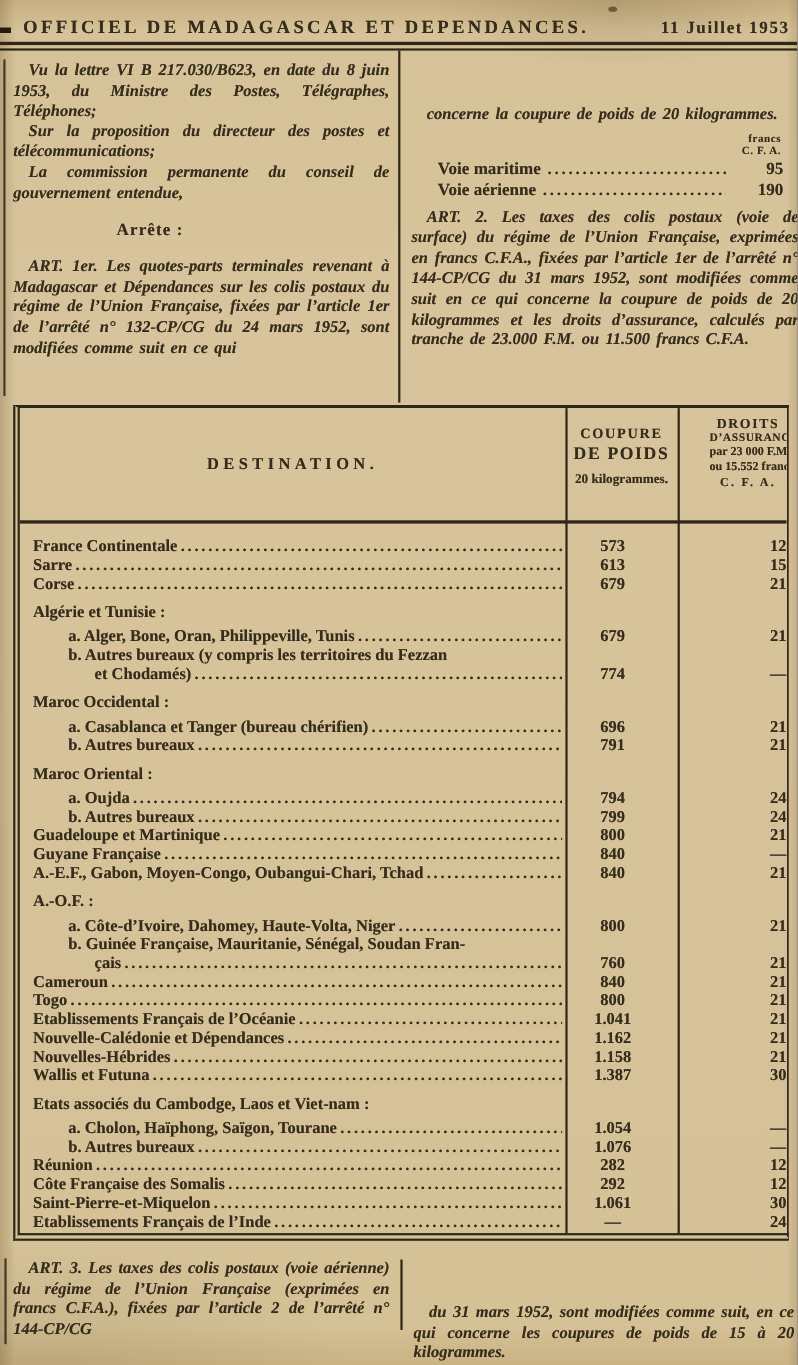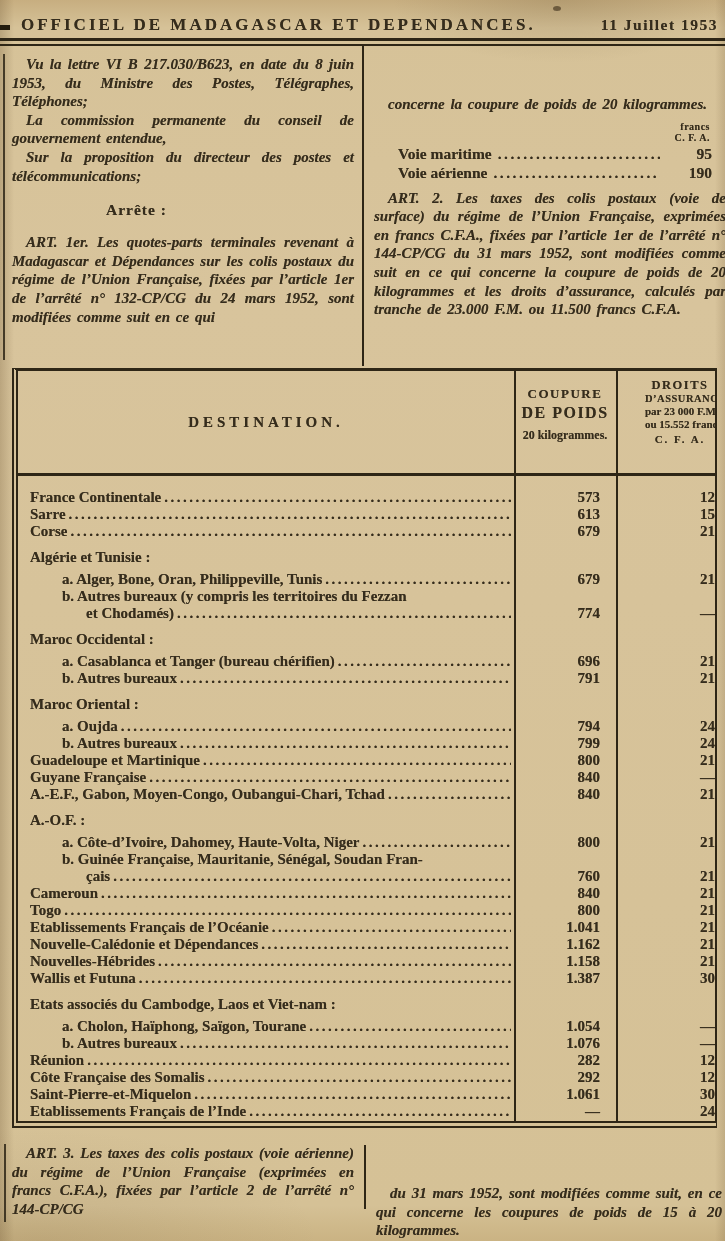--- a/index.html
+++ b/index.html
@@ -64,21 +64,21 @@
   .trow{display:flex;align-items:flex-end;font-size:15px;line-height:17px;}
   .trow.gap{margin-top:9px;}
   .trow.group{margin-bottom:5px;}
   .c1{width:496px;box-sizing:border-box;padding-left:12px;padding-right:3px;}
   .c1.sub{padding-left:44px;}
   .leadline{display:flex;align-items:baseline;}
   .lbl{white-space:nowrap;}
   .dots{flex:1;overflow:hidden;white-space:nowrap;margin-left:3px;}
   .dots::after{content:"........................................................................................................................";letter-spacing:2.5px;}
   .line2{padding-left:24px;}
-  .c2{width:86px;text-align:right;}
+  .c2{width:86px;text-align:center;}
   .c3{flex:1;text-align:right;}
 
   
   .lower{position:absolute;top:1142px;left:0;width:725px;height:99px;}
   .lower .vdiv{position:absolute;left:364px;top:3px;height:64px;width:2px;background:#2e2616;}
   .lower .edge-line{position:absolute;left:4px;top:2px;height:78px;width:2px;background:rgba(46,38,22,.85);}
   .lower .colL{top:2px;}
   .lower .colR{top:2px;left:376px;width:346px;}
 </style>
 </head>
@@ -93,22 +93,22 @@
     <span class="date">11 Juillet 1953</span>
   </div>
   <div class="top-rule"></div>
 
   <div class="upper">
     <div class="edge-line"></div>
     <div class="vdiv"></div>
 
     <div class="colL">
       <p class="para">Vu la lettre VI B 217.030/B623, en date du 8 juin 1953, du Ministre des Postes, Télégraphes, Téléphones;</p>
+      <p class="para">Sur la proposition du directeur des postes et télécommunications;</p>
       <p class="para">La commission permanente du conseil de gouvernement entendue,</p>
-      <p class="para">Sur la proposition du directeur des postes et télécommunications;</p>
       <div class="arrete">Arrête :</div>
       <p class="para">ART. 1er. Les quotes-parts terminales revenant à Madagascar et Dépendances sur les colis postaux du régime de l’Union Française, fixées par l’article 1er de l’arrêté n° 132-CP/CG du 24 mars 1952, sont modifiées comme suit en ce qui</p>
     </div>
 
     <div class="colR">
       <p class="para">concerne la coupure de poids de 20 kilogrammes.</p>
       <div class="francs-note">
         <div>francs</div>
         <div>C. F. A.</div>
       </div>

